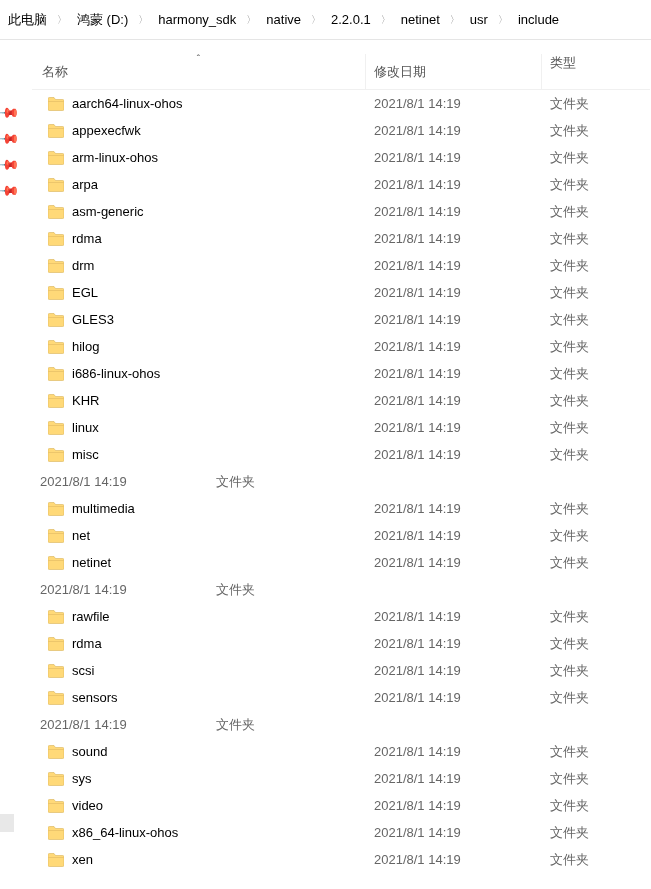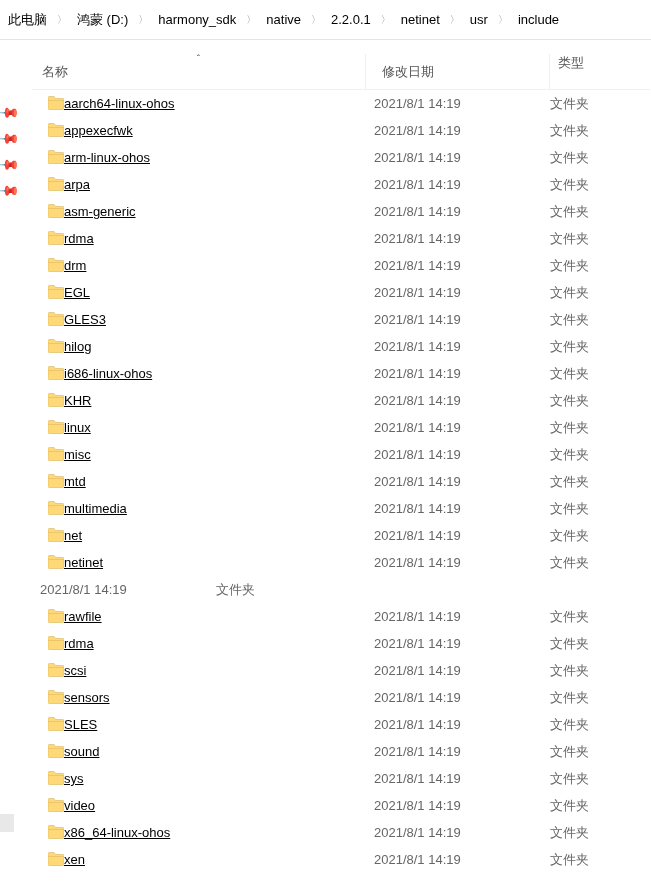--- a/index.html
+++ b/index.html
@@ -93,40 +93,40 @@
       font-size: 10px;
       color: #555;
     }
     .col-date-header {
       width: 176px;
       padding-left: 8px;
       display: flex;
       align-items: center;
       height: 100%;
       border-right: 1px solid #f0f0f0;
-      margin-left: 8px;
     }
     .col-type-header {
       flex: 1;
       padding-left: 8px;
       display: flex;
       align-items: flex-start;
       height: 100%;
     }
     .file-row {
       display: flex;
       height: 27px;
       align-items: center;
       cursor: default;
     }
     .col-name {
       width: 334px;
       padding-left: 16px;
       display: flex;
-      text-decoration: underline;
+      align-items: center;
+      gap: 8px;
     }
     .folder-icon {
       width: 16px;
       height: 14px;
       flex-shrink: 0;
       display: inline-block;
     }
     .folder-icon svg { display: block; }
     .col-date {
       width: 176px;
@@ -376,29 +376,20 @@
           <path d="M0 4.5 L16 4.5" stroke="#e8c268" stroke-width="0.8"></path>
         </svg>
       </span>
       <span>misc</span>
     </div>
     <div class="col-date">2021/8/1 14:19</div>
     <div class="col-type">文件夹</div>
   </div>
 
   <div class="file-row">
-    <div class="col-name">
-      <span class="folder-icon">
-        <svg viewBox="0 0 16 14" width="16" height="14">
-          <path d="M0 2 C0 1 0.5 0.5 1.5 0.5 L6 0.5 L7.5 2.5 L14.5 2.5 C15.5 2.5 16 3 16 4 L16 12 C16 13 15.5 13.5 14.5 13.5 L1.5 13.5 C0.5 13.5 0 13 0 12 Z" fill="#ffd978" stroke="#d9b45a" stroke-width="0.6"></path>
-          <path d="M0 4.5 L16 4.5" stroke="#e8c268" stroke-width="0.8"></path>
-        </svg>
-      </span>
-      <span>mtd</span>
-    </div>
     <div class="col-date">2021/8/1 14:19</div>
     <div class="col-type">文件夹</div>
   </div>
 
   <div class="file-row">
     <div class="col-name">
       <span class="folder-icon">
         <svg viewBox="0 0 16 14" width="16" height="14">
           <path d="M0 2 C0 1 0.5 0.5 1.5 0.5 L6 0.5 L7.5 2.5 L14.5 2.5 C15.5 2.5 16 3 16 4 L16 12 C16 13 15.5 13.5 14.5 13.5 L1.5 13.5 C0.5 13.5 0 13 0 12 Z" fill="#ffd978" stroke="#d9b45a" stroke-width="0.6"></path>
           <path d="M0 4.5 L16 4.5" stroke="#e8c268" stroke-width="0.8"></path>
@@ -493,29 +484,20 @@
           <path d="M0 4.5 L16 4.5" stroke="#e8c268" stroke-width="0.8"></path>
         </svg>
       </span>
       <span>sensors</span>
     </div>
     <div class="col-date">2021/8/1 14:19</div>
     <div class="col-type">文件夹</div>
   </div>
 
   <div class="file-row">
-    <div class="col-name">
-      <span class="folder-icon">
-        <svg viewBox="0 0 16 14" width="16" height="14">
-          <path d="M0 2 C0 1 0.5 0.5 1.5 0.5 L6 0.5 L7.5 2.5 L14.5 2.5 C15.5 2.5 16 3 16 4 L16 12 C16 13 15.5 13.5 14.5 13.5 L1.5 13.5 C0.5 13.5 0 13 0 12 Z" fill="#ffd978" stroke="#d9b45a" stroke-width="0.6"></path>
-          <path d="M0 4.5 L16 4.5" stroke="#e8c268" stroke-width="0.8"></path>
-        </svg>
-      </span>
-      <span>SLES</span>
-    </div>
     <div class="col-date">2021/8/1 14:19</div>
     <div class="col-type">文件夹</div>
   </div>
 
   <div class="file-row">
     <div class="col-name">
       <span class="folder-icon">
         <svg viewBox="0 0 16 14" width="16" height="14">
           <path d="M0 2 C0 1 0.5 0.5 1.5 0.5 L6 0.5 L7.5 2.5 L14.5 2.5 C15.5 2.5 16 3 16 4 L16 12 C16 13 15.5 13.5 14.5 13.5 L1.5 13.5 C0.5 13.5 0 13 0 12 Z" fill="#ffd978" stroke="#d9b45a" stroke-width="0.6"></path>
           <path d="M0 4.5 L16 4.5" stroke="#e8c268" stroke-width="0.8"></path>

